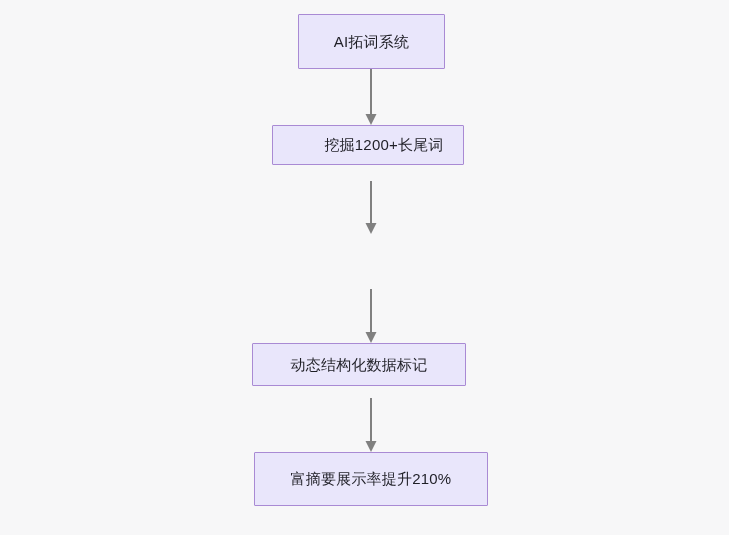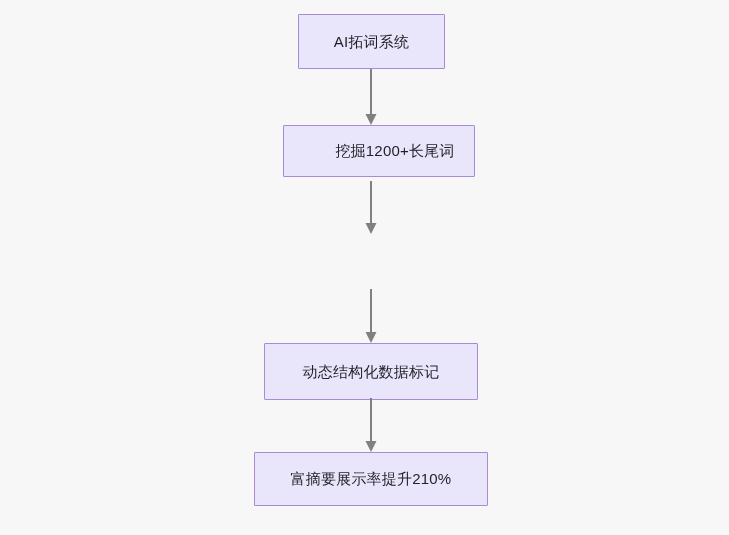--- a/index.html
+++ b/index.html
@@ -53,40 +53,40 @@
     <span class="node-label">AI拓词系统</span>
   </div>
 
   <div class="edge" style="left:360px; top:69px; width:22px; height:56px;">
     <svg width="22" height="56" viewBox="0 0 22 56" aria-hidden="true">
       <line x1="11" y1="0" x2="11" y2="47" stroke="#808080" stroke-width="2"></line>
       <polygon points="11,56 5.5,45 16.5,45" fill="#808080"></polygon>
     </svg>
   </div>
 
-  <div class="node" style="left:283px; top:125px; width:192px; height:52px;padding-left:32px;">
+  <div class="node" style="left:272px; top:125px; width:192px; height:40px;padding-left:32px;">
     <span class="node-label">挖掘1200+长尾词</span>
   </div>
 
   <div class="edge" style="left:360px; top:181px; width:22px; height:53px;">
     <svg width="22" height="53" viewBox="0 0 22 53" aria-hidden="true">
       <line x1="11" y1="0" x2="11" y2="44" stroke="#808080" stroke-width="2"></line>
       <polygon points="11,53 5.5,42 16.5,42" fill="#808080"></polygon>
     </svg>
   </div>
 
 
   <div class="edge" style="left:360px; top:289px; width:22px; height:54px;">
     <svg width="22" height="54" viewBox="0 0 22 54" aria-hidden="true">
       <line x1="11" y1="0" x2="11" y2="45" stroke="#808080" stroke-width="2"></line>
       <polygon points="11,54 5.5,43 16.5,43" fill="#808080"></polygon>
     </svg>
   </div>
 
-  <div class="node" style="left:264px; top:343px; width:214px; height:57px;">
+  <div class="node" style="left:252px; top:343px; width:214px; height:43px;">
     <span class="node-label">动态结构化数据标记</span>
   </div>
 
   <div class="edge" style="left:360px; top:398px; width:22px; height:54px;">
     <svg width="22" height="54" viewBox="0 0 22 54" aria-hidden="true">
       <line x1="11" y1="0" x2="11" y2="45" stroke="#808080" stroke-width="2"></line>
       <polygon points="11,54 5.5,43 16.5,43" fill="#808080"></polygon>
     </svg>
   </div>
 

